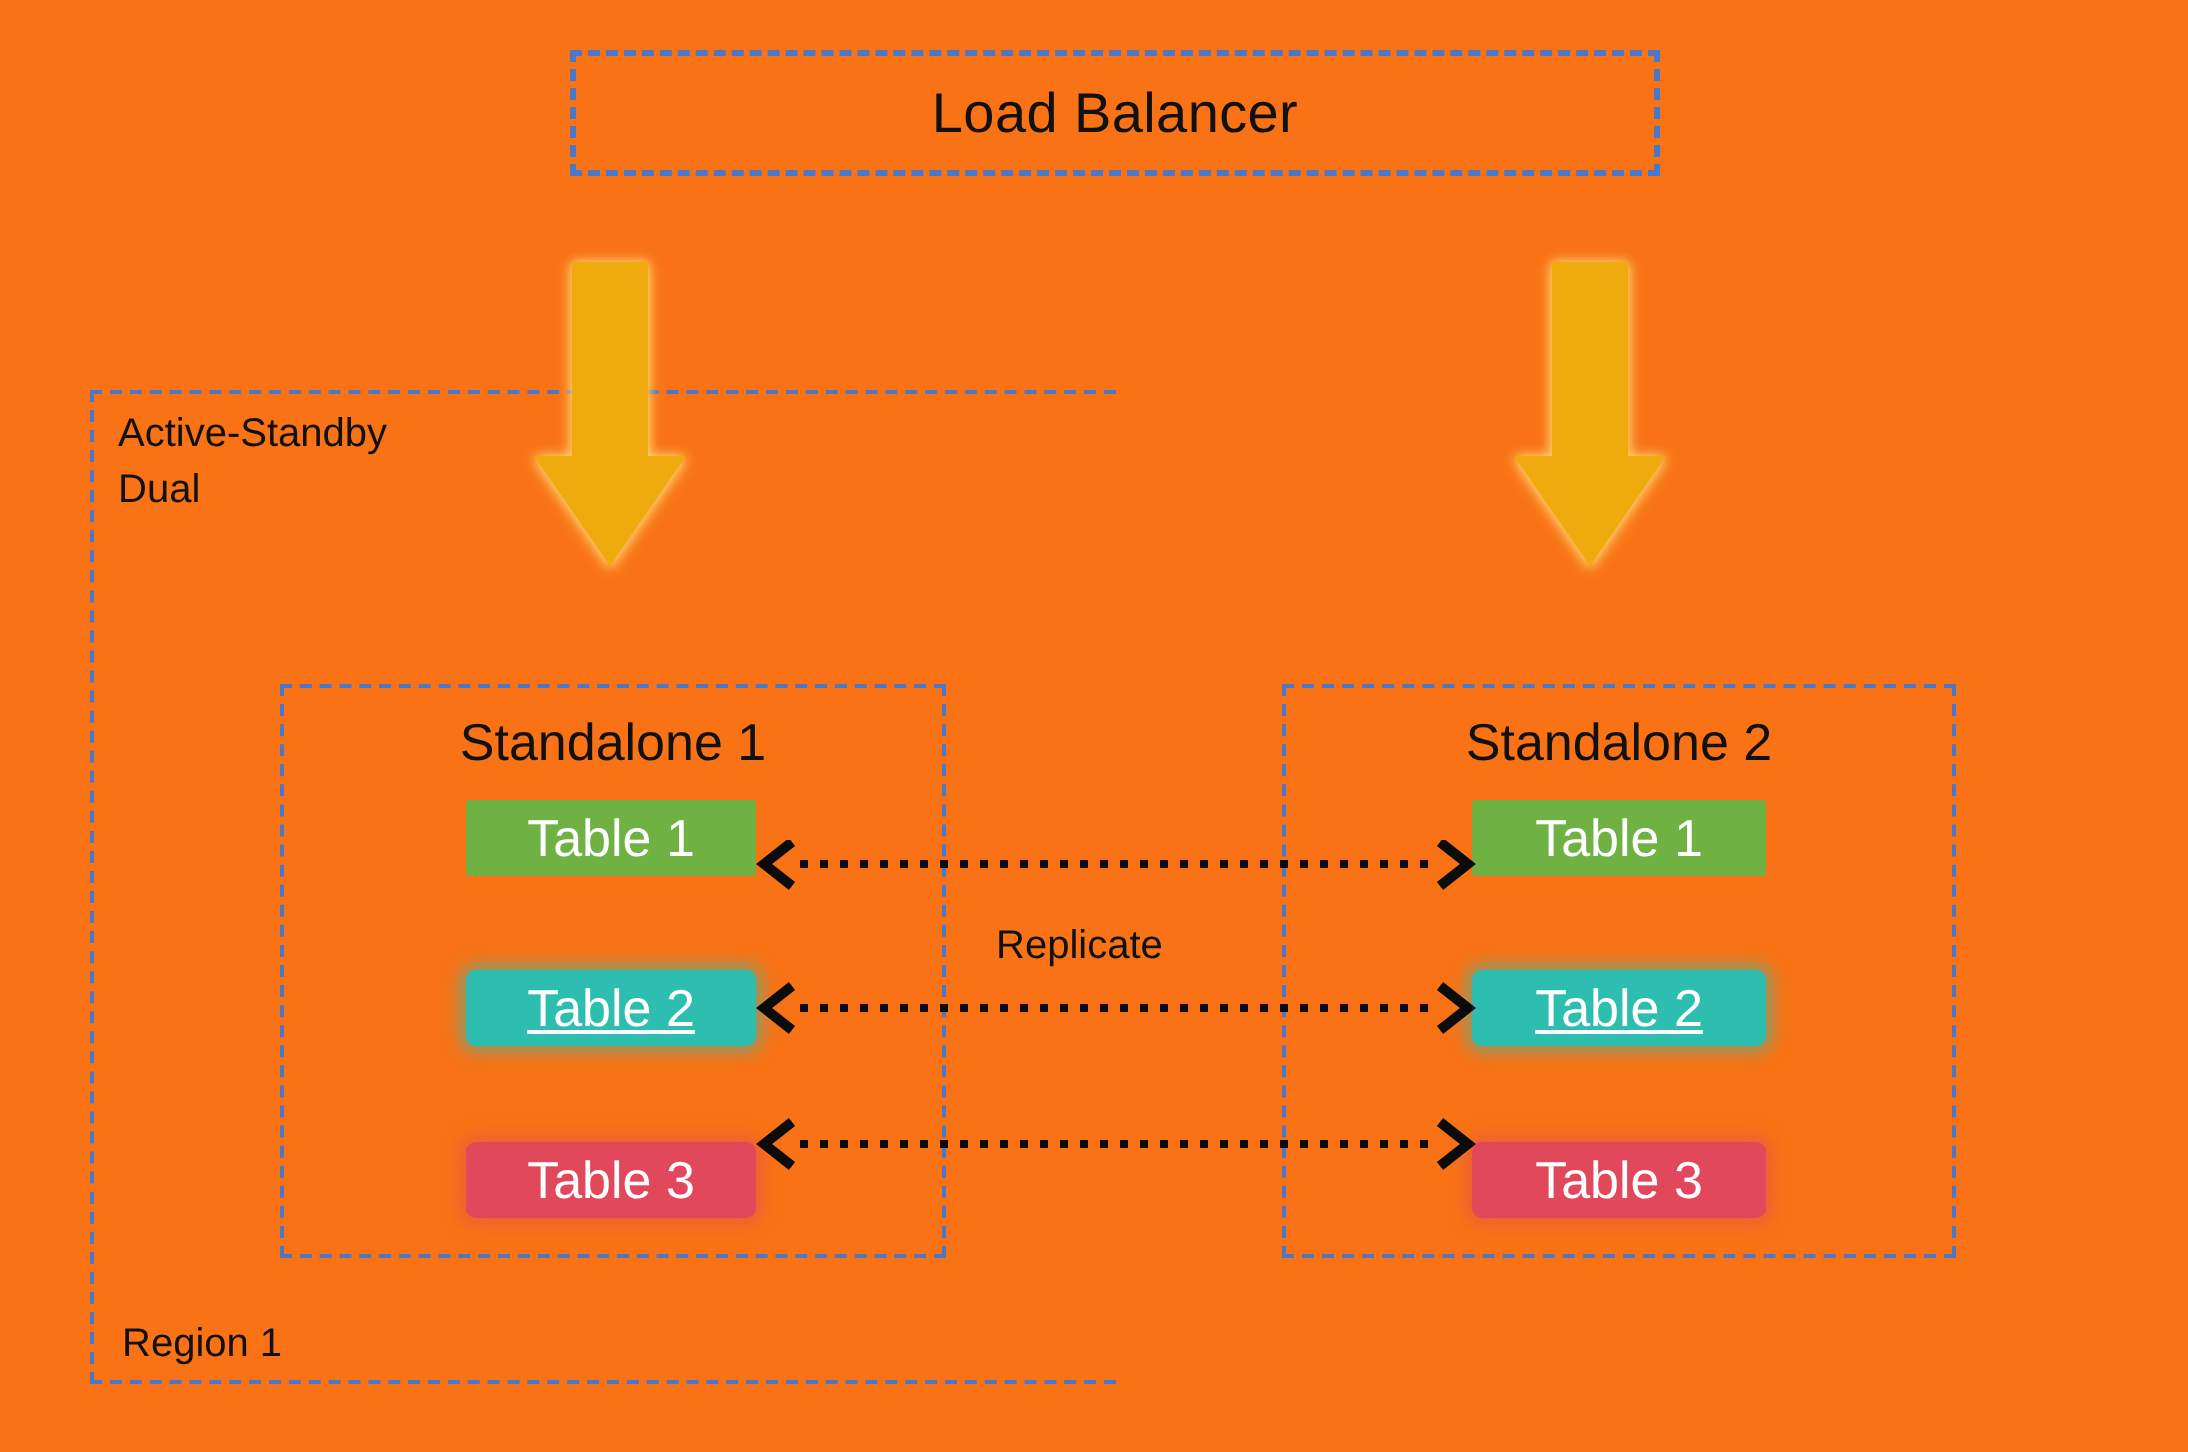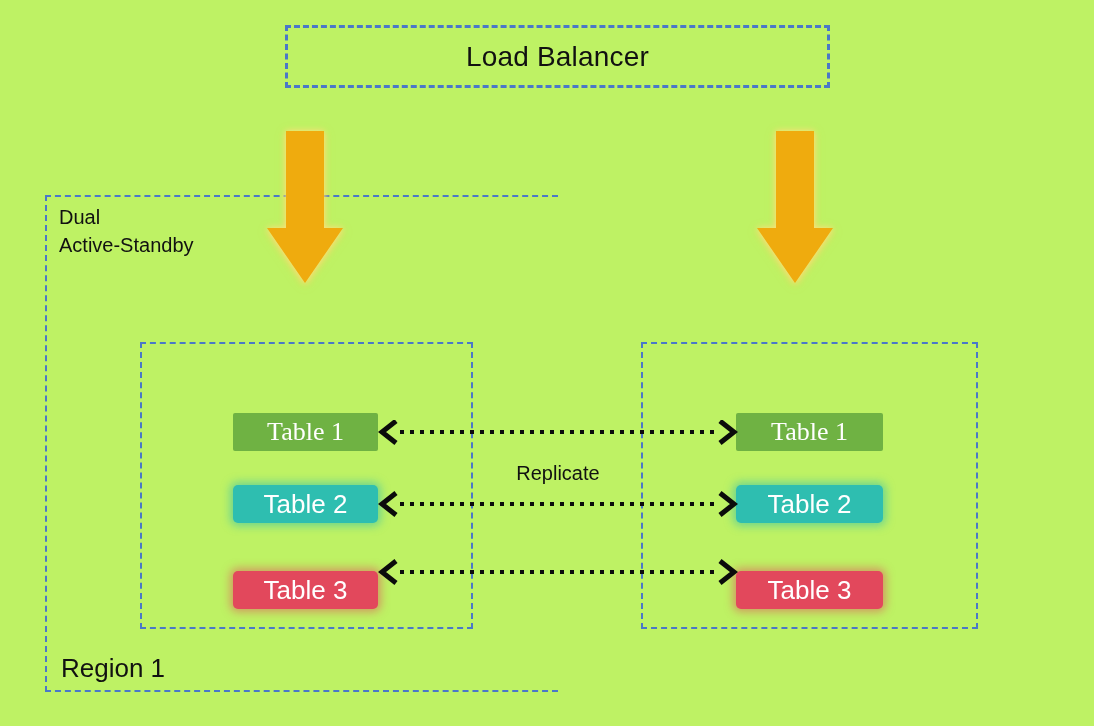--- a/index.html
+++ b/index.html
@@ -1,100 +1,102 @@
 <!DOCTYPE html>
 <html><head>
 <meta charset="utf-8">
 <style>
   html,body{margin:0;padding:0;background:#ffffff;}
   .canvas{
-    position:relative;width:1094px;height:726px;background:#bef264;overflow:hidden;
+    position:relative;width:1094px;height:726px;background:#f97316;overflow:hidden;
     font-family:"Liberation Sans", sans-serif;color:#111;
   }
   
   .dashed{position:absolute;border:2px dashed #4a78c8;box-sizing:border-box;background:transparent;}
   .lb-box{
     left:285px;top:25px;width:545px;height:63px;
     border-width:3px;
     display:flex;align-items:center;justify-content:center;
   }
   .lb-label{font-size:28px;letter-spacing:.2px;}
   .region-1{left:45px;top:195px;width:513px;height:497px;border-right:none;}
   .region-2{left:558px;top:195px;width:513px;height:497px;}
   .dual-label{
     position:absolute;left:12px;top:6px;font-size:20px;line-height:28px;
   }
   .region-label{
-    position:absolute;left:14px;bottom:6px;font-size:26px;
+    position:absolute;left:14px;bottom:6px;font-size:20px;
   }
   .standalone{position:absolute;}
   .s1{left:140px;top:342px;width:333px;height:287px;}
   .s2{left:641px;top:342px;width:337px;height:287px;}
   .s-title{
     position:absolute;top:12px;left:0;width:100%;text-align:center;
     font-size:26px;
   }
   
   .chip{
     position:absolute;height:38px;display:flex;align-items:center;justify-content:center;
     color:#ffffff;font-size:26px;border-radius:2px;
   }
   .s1 .chip{left:91px;width:145px;}
   .s2 .chip{left:93px;width:147px;}
-  .chip.row-0{top:69px;font-family:Liberation Serif, serif;}
+  .chip.row-0{top:56px;}
   .chip.row-1{top:141px;}
   .chip.row-2{top:209px;}
-  .chip.glow-teal{border-radius:5px;box-shadow:0 0 8px 3px rgba(46,190,176,.55);}
+  .chip.glow-teal{border-radius:5px;box-shadow:0 0 8px 3px rgba(46,190,176,.55);text-decoration:underline;}
   .chip.glow-red{border-radius:5px;box-shadow:0 0 8px 3px rgba(227,72,92,.5);margin-top:18px;}
   
   .down-arrow{
     position:absolute;top:131px;width:80px;height:154px;
     filter:drop-shadow(0 0 3px rgba(255,226,130,.95)) drop-shadow(0 2px 3px rgba(255,205,90,.55));
   }
   .down-arrow.left{left:265px;}
   .down-arrow.right{left:755px;}
   
   .rep-arrows{position:absolute;left:378px;top:420px;width:360px;height:166px;}
   .rep-arrows .dots{stroke:#0b0b0b;stroke-width:4;stroke-dasharray:4 6;fill:none;}
   .rep-arrows .head{stroke:#0b0b0b;stroke-width:5;fill:none;stroke-linejoin:miter;}
   .replicate-label{
-    position:absolute;left:498px;top:462px;width:120px;text-align:center;font-size:20px;
+    position:absolute;left:498px;top:462px;width:120px;font-size:20px;
   }
 </style>
 </head>
 <body>
 
 <div class="canvas">
 
   <div class="dashed lb-box">
     <span class="lb-label">Load Balancer</span>
   </div>
 
   <div class="dashed region-1">
     <div class="dual-label">
+      <div>Active-Standby</div>
       <div>Dual</div>
-      <div>Active-Standby</div>
     </div>
     <div class="region-label">Region 1</div>
   </div>
 
 
   <div class="dashed standalone s1">
+    <div class="s-title">Standalone 1</div>
     <div class="chip row-0" style="background-color: rgb(111, 178, 67);">
       <span>Table 1</span>
     </div>
     <div class="chip row-1 glow-teal" style="background-color: rgb(46, 190, 176);">
       <span>Table 2</span>
     </div>
     <div class="chip row-2 glow-red" style="background-color: rgb(226, 72, 92);">
       <span>Table 3</span>
     </div>
   </div>
 
   <div class="dashed standalone s2">
+    <div class="s-title">Standalone 2</div>
     <div class="chip row-0" style="background-color: rgb(111, 178, 67);">
       <span>Table 1</span>
     </div>
     <div class="chip row-1 glow-teal" style="background-color: rgb(46, 190, 176);">
       <span>Table 2</span>
     </div>
     <div class="chip row-2 glow-red" style="background-color: rgb(226, 72, 92);">
       <span>Table 3</span>
     </div>
   </div>

